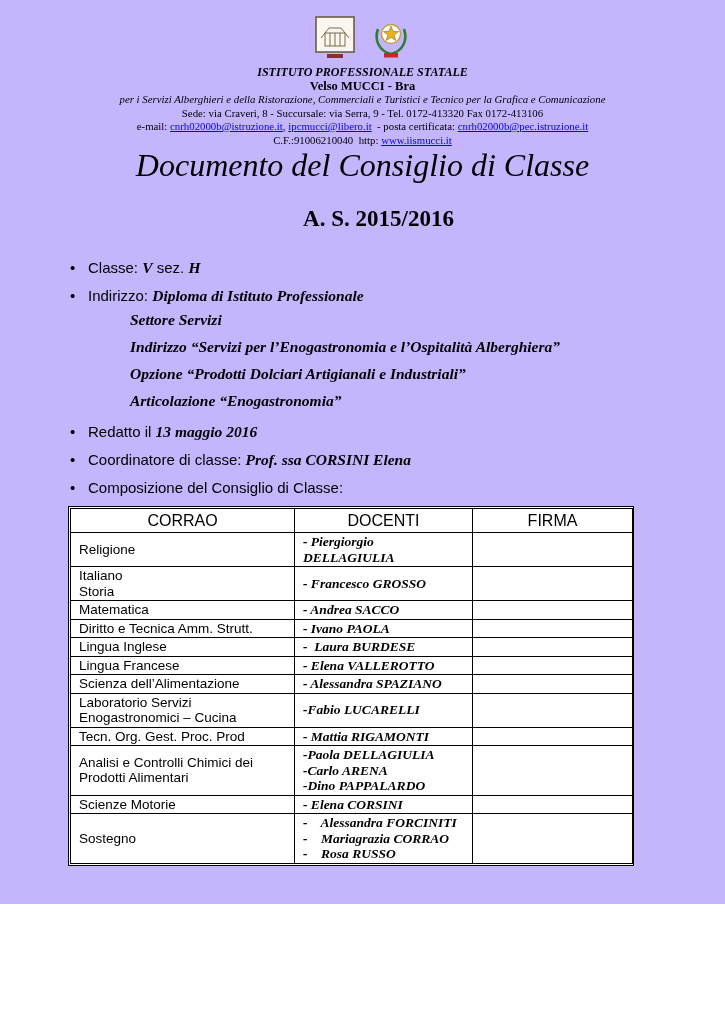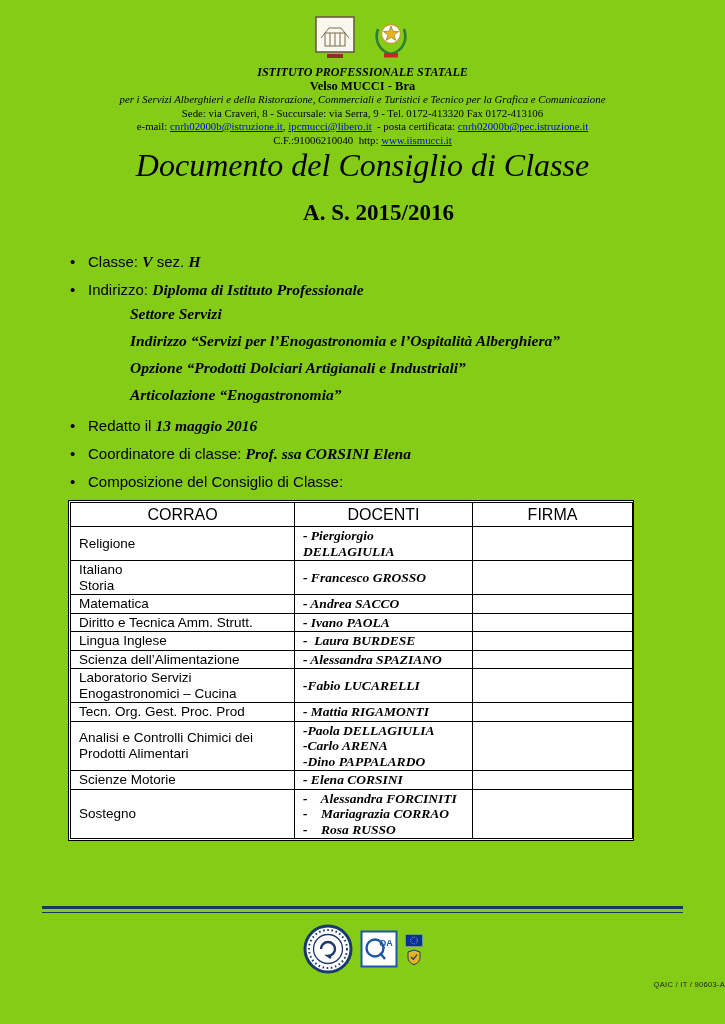--- a/index.html
+++ b/index.html
@@ -1,34 +1,34 @@
 <!DOCTYPE html>
 <html><head>
 <meta charset="utf-8">
 <style>
   * { margin:0; padding:0; box-sizing:border-box; }
   html,body { background:#ffffff; }
   .page {
-    width:725px; height:1024px; position:relative; overflow:hidden;
-    background:#84cc16; color:#000;
+    width:725px; height:904px; position:relative; overflow:hidden;
+    background:#c4b5fd; color:#000;
     font-family:"Liberation Serif", serif;
   }
   
   .header { text-align:center; padding-top:14px; }
   .logos { display:flex; justify-content:center; align-items:flex-end; gap:16px; margin-bottom:5px; height:46px; }
   .hl1 { font-size:12px; font-weight:bold; font-style:italic; line-height:14px; }
   .hl2 { font-size:12.5px; font-weight:bold; line-height:14px; }
   .hl3 { font-size:10.8px; font-style:italic; line-height:13.5px; }
   .hl4 { font-size:10.8px; line-height:13.5px; }
   .hl5, .hl6 { font-size:10.8px; line-height:13.5px; }
   .link { color:#0000EE; text-decoration:underline; cursor:pointer; }
   .pre { white-space:pre-wrap; }
   
   .doc-title { text-align:center; font-style:italic; font-weight:400; font-size:32px; }
-  .doc-subtitle { text-align:center; font-weight:bold; font-size:23px; margin-top:16px;padding-left:32px; }
+  .doc-subtitle { text-align:center; font-weight:bold; font-size:23px; margin-top:22px;padding-left:32px; }
   
   .bullets { margin:26px 58px 0 70px; font-size:15px; }
   .bullet { display:flex; margin-bottom:8px; line-height:20px; }
   .dot { width:18px; flex:none; font-family:"Liberation Sans", sans-serif; font-size:15px; }
   .btext { flex:1; }
   .label { font-family:"Liberation Sans", sans-serif; font-size:15px; }
   .val { font-weight:bold; font-style:italic; font-size:15.5px; font-family:"Liberation Serif", serif; }
   .indirizzo-lines { padding-left:2px; }
   .indirizzo-line { font-weight:bold; font-style:italic; font-size:15.5px; line-height:27px;margin-left:40px; }
   
@@ -166,20 +166,27 @@
           </tr>
           <tr>
             <td class="cell-materia">
               <div>Lingua Inglese</div>
             </td>
             <td class="cell-docenti"><div>-  Laura BURDESE</div></td>
             <td class="cell-firma"></td>
           </tr>
           <tr>
             <td class="cell-materia">
+              <div>Lingua Francese</div>
+            </td>
+            <td class="cell-docenti"><div>- Elena VALLEROTTO</div></td>
+            <td class="cell-firma"></td>
+          </tr>
+          <tr>
+            <td class="cell-materia">
               <div>Scienza dell’Alimentazione</div>
             </td>
             <td class="cell-docenti"><div>- Alessandra SPAZIANO</div></td>
             <td class="cell-firma"></td>
           </tr>
           <tr>
             <td class="cell-materia">
               <div>Laboratorio Servizi</div>
               <div>Enogastronomici – Cucina</div>
             </td>

